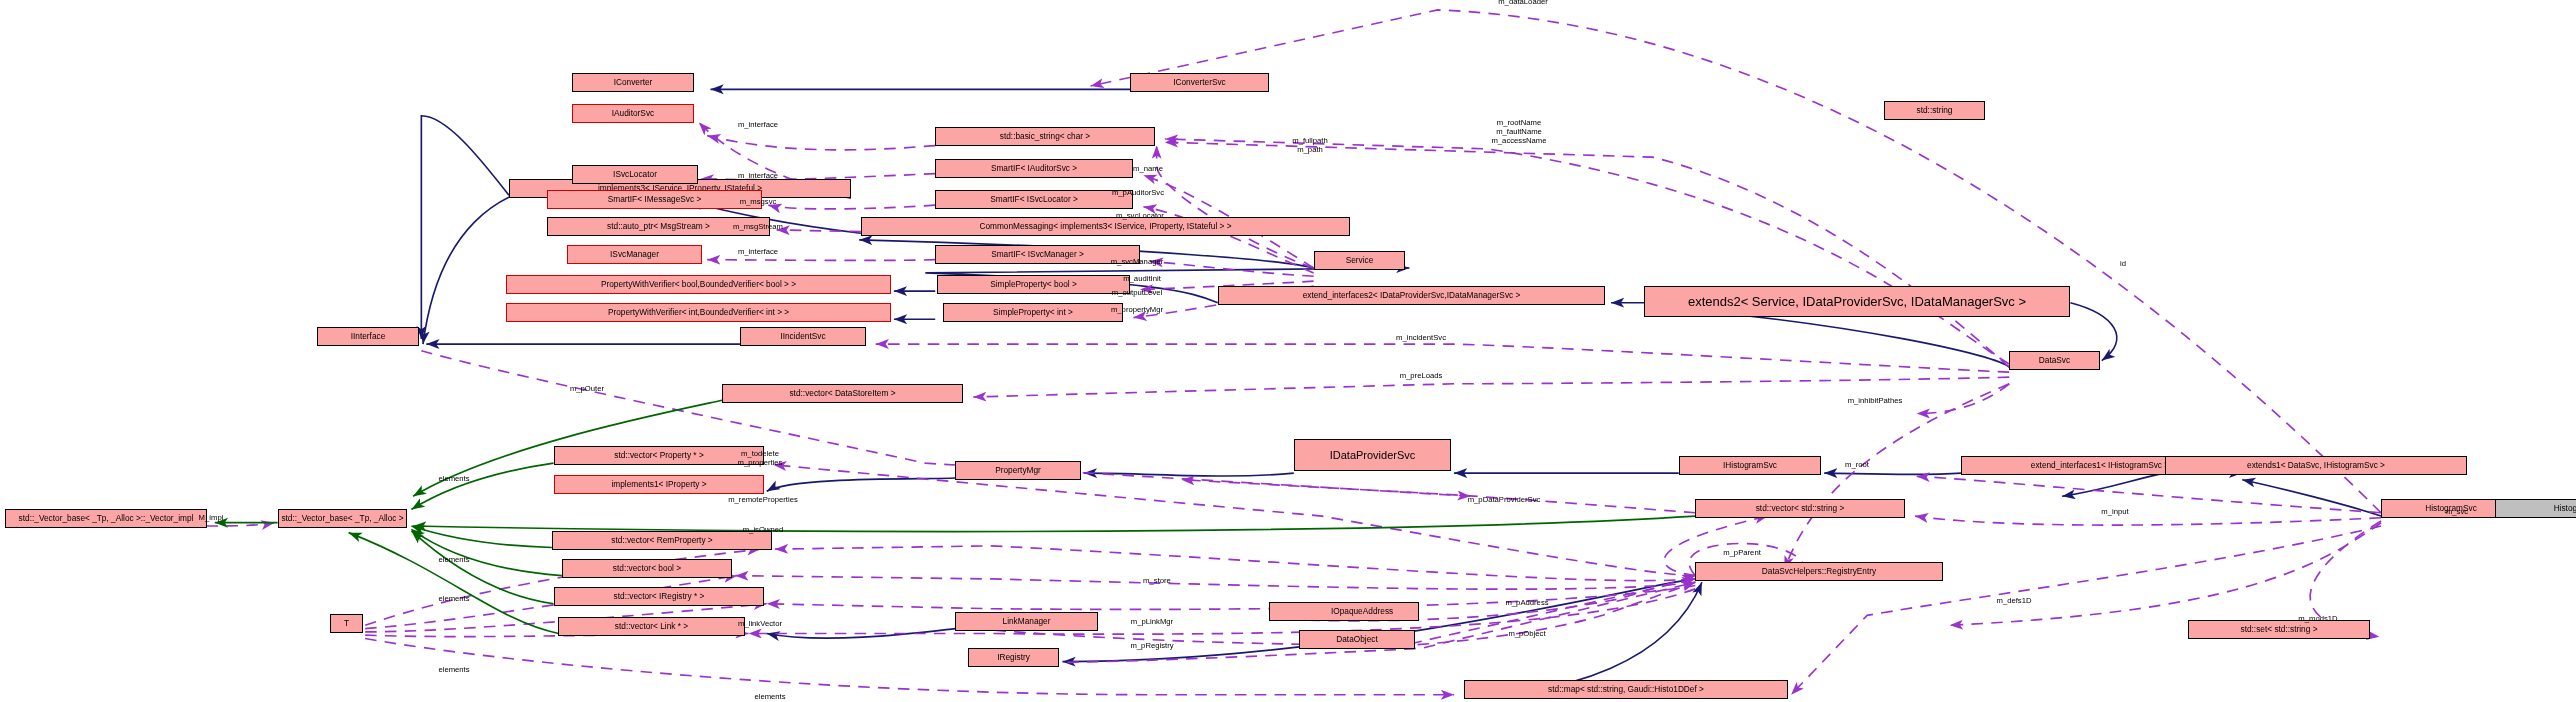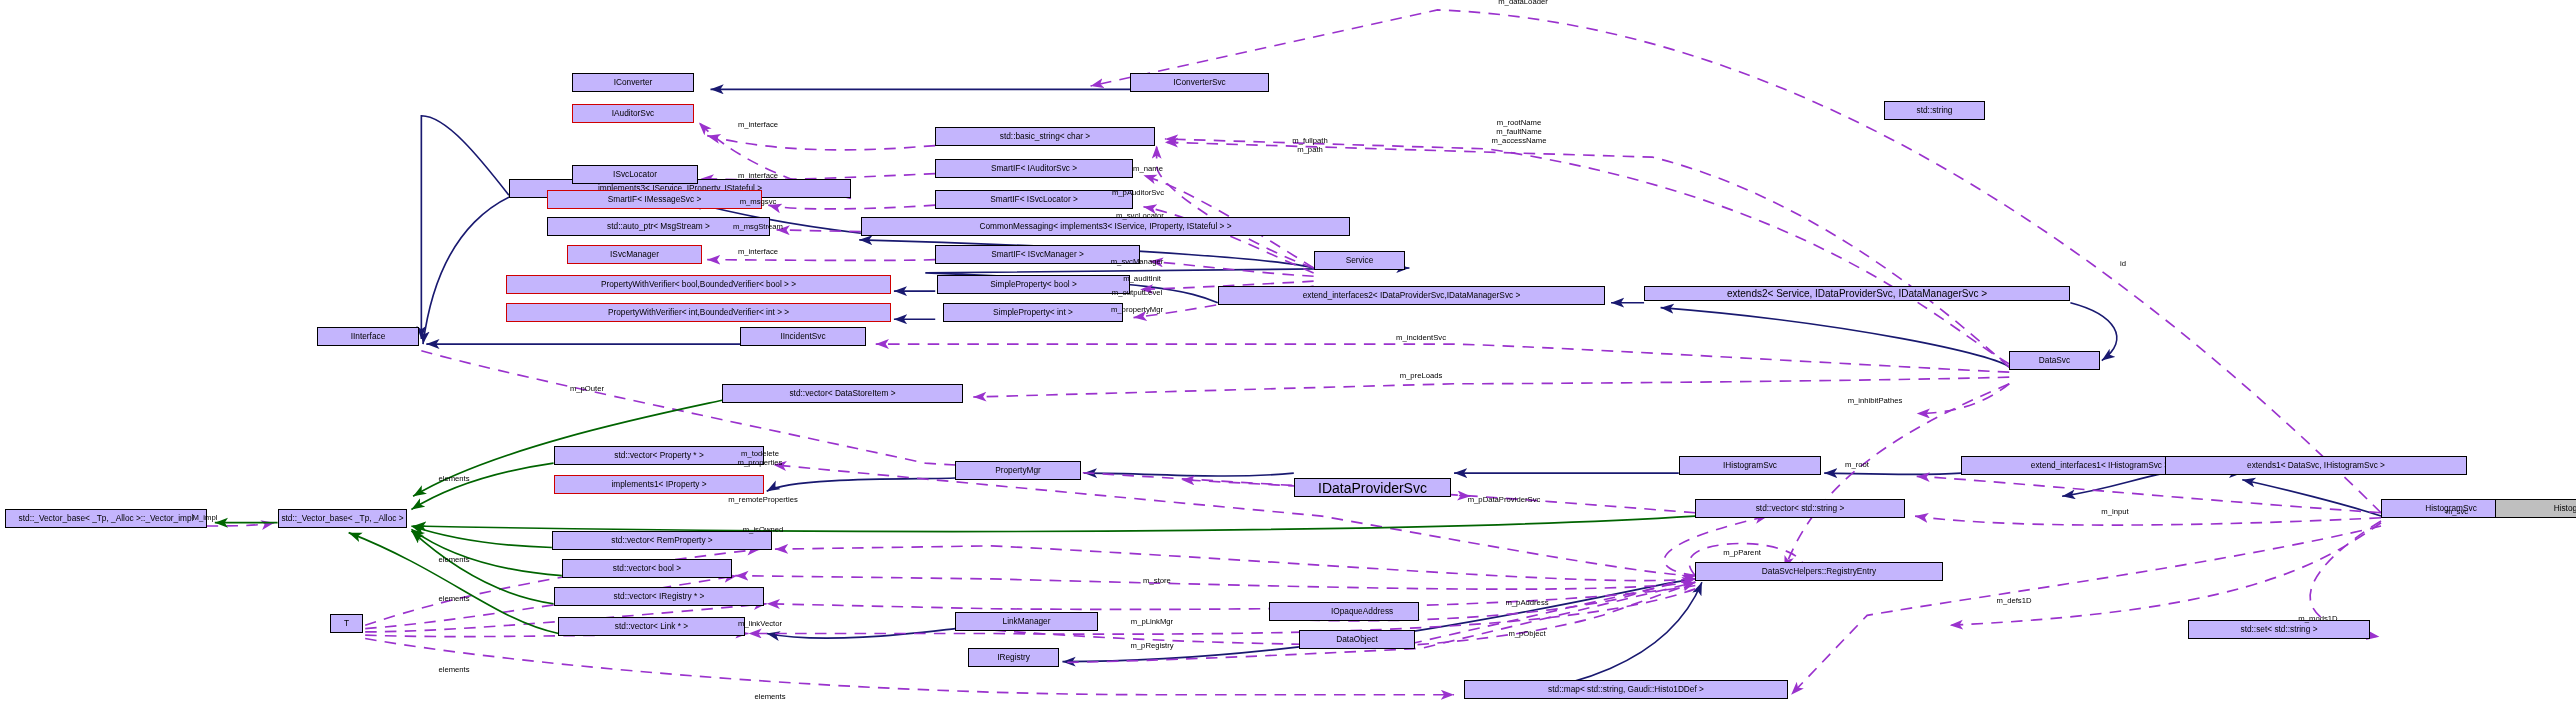--- a/index.html
+++ b/index.html
@@ -8,21 +8,21 @@
     width:2576px;height:703px;
     background:#ffffff;
     font-family:"Liberation Sans","DejaVu Sans",sans-serif;
     overflow:hidden;
   }
   svg#edges{position:absolute;left:0;top:0;width:2576px;height:703px;pointer-events:none;}
   .node{
     position:absolute;
     box-sizing:border-box;
     border:0.6px solid #000000;
-    background:#c4b5fd;
+    background:#fca5a5;
     color:#000000;
     font-size:8.3px;
     line-height:1;
     white-space:nowrap;
     display:flex;align-items:center;justify-content:center;
     padding:0 3.9px;
     height:13.2px;
     cursor:pointer;
   }
   .node.red{border-color:#d00000;}
@@ -151,32 +151,32 @@
   <div class="node" style="left: 1130px; top: 73px; width: 139px; height: 19px; font-size: 8.3px;">IConverterSvc</div>
   <div class="node" style="left: 935px; top: 127px; width: 220px; height: 19px; font-size: 8.3px;">std::basic_string&lt; char &gt;</div>
   <div class="node" style="left: 935px; top: 159px; width: 198px; height: 19px; font-size: 8.3px;">SmartIF&lt; IAuditorSvc &gt;</div>
   <div class="node" style="left: 935px; top: 190px; width: 198px; height: 19px; font-size: 8.3px;">SmartIF&lt; ISvcLocator &gt;</div>
   <div class="node" style="left: 861px; top: 217px; width: 489px; height: 19px; font-size: 8.3px;">CommonMessaging&lt; implements3&lt; IService, IProperty, IStateful &gt; &gt;</div>
   <div class="node" style="left: 935px; top: 245px; width: 205px; height: 19px; font-size: 8.3px;">SmartIF&lt; ISvcManager &gt;</div>
   <div class="node" style="left: 937px; top: 275px; width: 193px; height: 19px; font-size: 8.3px;">SimpleProperty&lt; bool &gt;</div>
   <div class="node" style="left: 943px; top: 303px; width: 180px; height: 19px; font-size: 8.3px;">SimpleProperty&lt; int &gt;</div>
   <div class="node" style="left: 1314px; top: 251px; width: 91px; height: 19px; font-size: 8.3px;">Service</div>
   <div class="node" style="left: 1218px; top: 286px; width: 387px; height: 19px; font-size: 8.3px;">extend_interfaces2&lt; IDataProviderSvc,IDataManagerSvc &gt;</div>
-  <div class="node" style="left: 1644px; top: 286px; width: 426px; height: 15px; font-size: 10px;">extends2&lt; Service, IDataProviderSvc, IDataManagerSvc &gt;</div>
+  <div class="node" style="left: 1644px; top: 286px; width: 426px; height: 31px; font-size: 13px;">extends2&lt; Service, IDataProviderSvc, IDataManagerSvc &gt;</div>
   <div class="node" style="left: 1884px; top: 101px; width: 101px; height: 19px; font-size: 8.3px;">std::string</div>
   <div class="node" style="left: 2009px; top: 351px; width: 91px; height: 19px; font-size: 8.3px;">DataSvc</div>
   <div class="node" style="left: 722px; top: 384px; width: 241px; height: 19px; font-size: 8.3px;">std::vector&lt; DataStoreItem &gt;</div>
   <div class="node" style="left: 554px; top: 446px; width: 210px; height: 19px; font-size: 8.3px;">std::vector&lt; Property * &gt;</div>
   <div class="node red" style="left: 554px; top: 475px; width: 210px; height: 19px; font-size: 8.3px;">implements1&lt; IProperty &gt;</div>
   <div class="node" style="left: 552px; top: 531px; width: 220px; height: 19px; font-size: 8.3px;">std::vector&lt; RemProperty &gt;</div>
   <div class="node" style="left: 562px; top: 559px; width: 170px; height: 19px; font-size: 8.3px;">std::vector&lt; bool &gt;</div>
   <div class="node" style="left: 554px; top: 587px; width: 210px; height: 19px; font-size: 8.3px;">std::vector&lt; IRegistry * &gt;</div>
   <div class="node" style="left: 558px; top: 617px; width: 187px; height: 19px; font-size: 8.3px;">std::vector&lt; Link * &gt;</div>
   <div class="node" style="left: 955px; top: 461px; width: 126px; height: 19px; font-size: 8.3px;">PropertyMgr</div>
-  <div class="node" style="left: 1294px; top: 478px; width: 157px; height: 19px; font-size: 14px;">IDataProviderSvc</div>
+  <div class="node" style="left: 1294px; top: 439px; width: 157px; height: 32px; font-size: 11px;">IDataProviderSvc</div>
   <div class="node" style="left: 1679px; top: 456px; width: 142px; height: 19px; font-size: 8.3px;">IHistogramSvc</div>
   <div class="node" style="left: 1961px; top: 456px; width: 278px; height: 19px; font-size: 8.3px;">extend_interfaces1&lt; IHistogramSvc &gt;</div>
   <div class="node" style="left: 2165px; top: 456px; width: 302px; height: 19px; font-size: 8.3px;">extends1&lt; DataSvc, IHistogramSvc &gt;</div>
   <div class="node" style="left: 2381px; top: 499px; width: 140px; height: 19px; font-size: 8.3px; text-align: center;">HistogramSvc</div>
   <div class="node gray" style="left: 2495px; top: 499px; width: 198px; height: 19px; font-size: 8.3px;">HistogramSvc::Helper</div>
   <div class="node" style="left: 1695px; top: 499px; width: 210px; height: 19px; font-size: 8.3px;">std::vector&lt; std::string &gt;</div>
   <div class="node" style="left: 1695px; top: 562px; width: 248px; height: 19px; font-size: 8.3px;">DataSvcHelpers::RegistryEntry</div>
   <div class="node" style="left: 5px; top: 509px; width: 202px; height: 19px; font-size: 8.3px;">std::_Vector_base&lt; _Tp, _Alloc &gt;::_Vector_impl</div>
   <div class="node" style="left: 278px; top: 509px; width: 129px; height: 19px; font-size: 8.3px;">std::_Vector_base&lt; _Tp, _Alloc &gt;</div>
   <div class="node" style="left: 330px; top: 614px; width: 33px; height: 19px; font-size: 8.3px;">T</div>
@@ -210,21 +210,21 @@
   <div class="elabel" style="left: 1421px; top: 372px; font-size: 7.7px; text-align: center; transform: translateX(-50%);">m_preLoads</div>
   <div class="elabel" style="left: 1875px; top: 397px; font-size: 7.7px; text-align: center; transform: translateX(-50%);">m_inhibitPathes</div>
   <div class="elabel" style="left: 587px; top: 385px; font-size: 7.7px; text-align: center; transform: translateX(-50%);">m_pOuter</div>
   <div class="elabel" style="left: 1857px; top: 461px; font-size: 7.7px; text-align: center; transform: translateX(-50%);">m_root</div>
   <div class="elabel" style="left: 760px; top: 450px; font-size: 7.7px; text-align: center; transform: translateX(-50%);">m_todelete
 m_properties</div>
   <div class="elabel" style="left: 454px; top: 475px; font-size: 7.7px; text-align: center; transform: translateX(-50%);">elements</div>
   <div class="elabel" style="left: 763px; top: 496px; font-size: 7.7px; text-align: center; transform: translateX(-50%);">m_remoteProperties</div>
   <div class="elabel" style="left: 1504px; top: 496px; font-size: 7.7px; text-align: center; transform: translateX(-50%);">m_pDataProviderSvc</div>
   <div class="elabel" style="left: 2457px; top: 508px; font-size: 7.7px; text-align: center; transform: translateX(-50%);">m_svc</div>
-  <div class="elabel" style="left: 205px; top: 514px; font-size: 7.7px; text-align: center; transform: translateX(-50%);">M_impl</div>
+  <div class="elabel" style="left: 205px; top: 514px; font-size: 7.7px; text-align: center; transform: translateX(-50%); padding-left: 12px;">M_impl</div>
   <div class="elabel" style="left: 763px; top: 526px; font-size: 7.7px; text-align: center; transform: translateX(-50%);">m_isOwned</div>
   <div class="elabel" style="left: 2115px; top: 508px; font-size: 7.7px; text-align: center; transform: translateX(-50%);">m_input</div>
   <div class="elabel" style="left: 454px; top: 556px; font-size: 7.7px; text-align: center; transform: translateX(-50%);">elements</div>
   <div class="elabel" style="left: 1157px; top: 577px; font-size: 7.7px; text-align: center; transform: translateX(-50%);">m_store</div>
   <div class="elabel" style="left: 1742px; top: 549px; font-size: 7.7px; text-align: center; transform: translateX(-50%);">m_pParent</div>
   <div class="elabel" style="left: 454px; top: 595px; font-size: 7.7px; text-align: center; transform: translateX(-50%);">elements</div>
   <div class="elabel" style="left: 1152px; top: 618px; font-size: 7.7px; text-align: center; transform: translateX(-50%);">m_pLinkMgr</div>
   <div class="elabel" style="left: 1527px; top: 599px; font-size: 7.7px; text-align: center; transform: translateX(-50%);">m_pAddress</div>
   <div class="elabel" style="left: 2014px; top: 597px; font-size: 7.7px; text-align: center; transform: translateX(-50%);">m_defs1D</div>
   <div class="elabel" style="left: 760px; top: 620px; font-size: 7.7px; text-align: center; transform: translateX(-50%);">m_linkVector</div>

